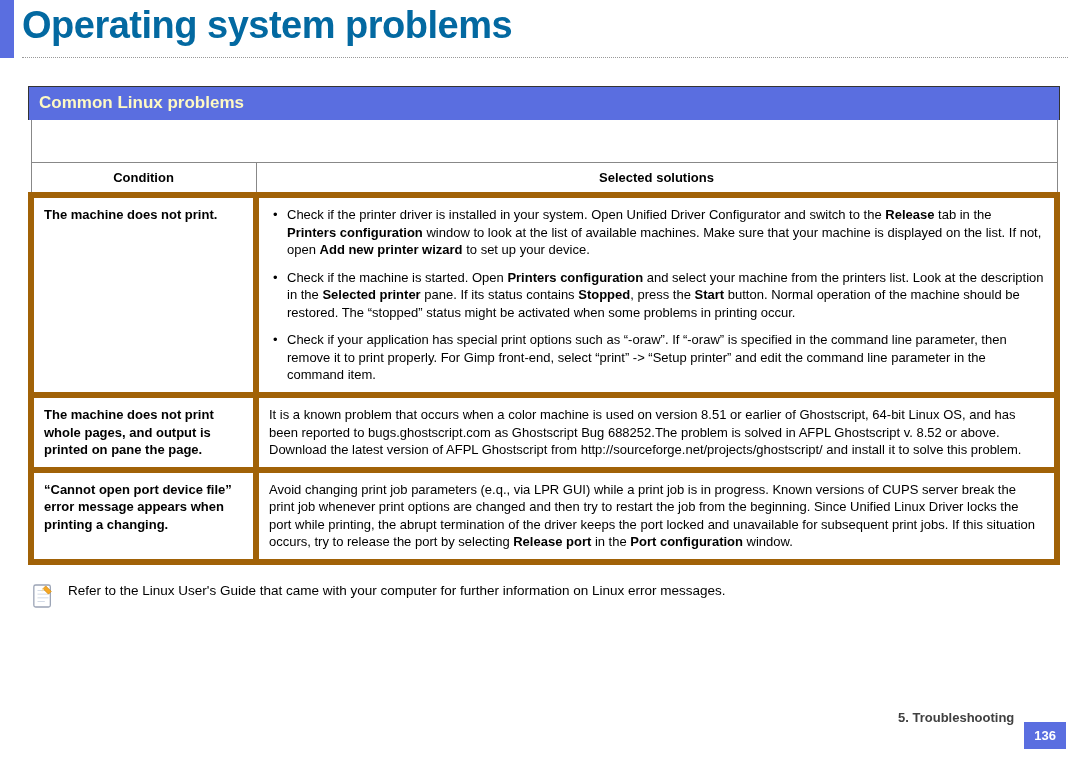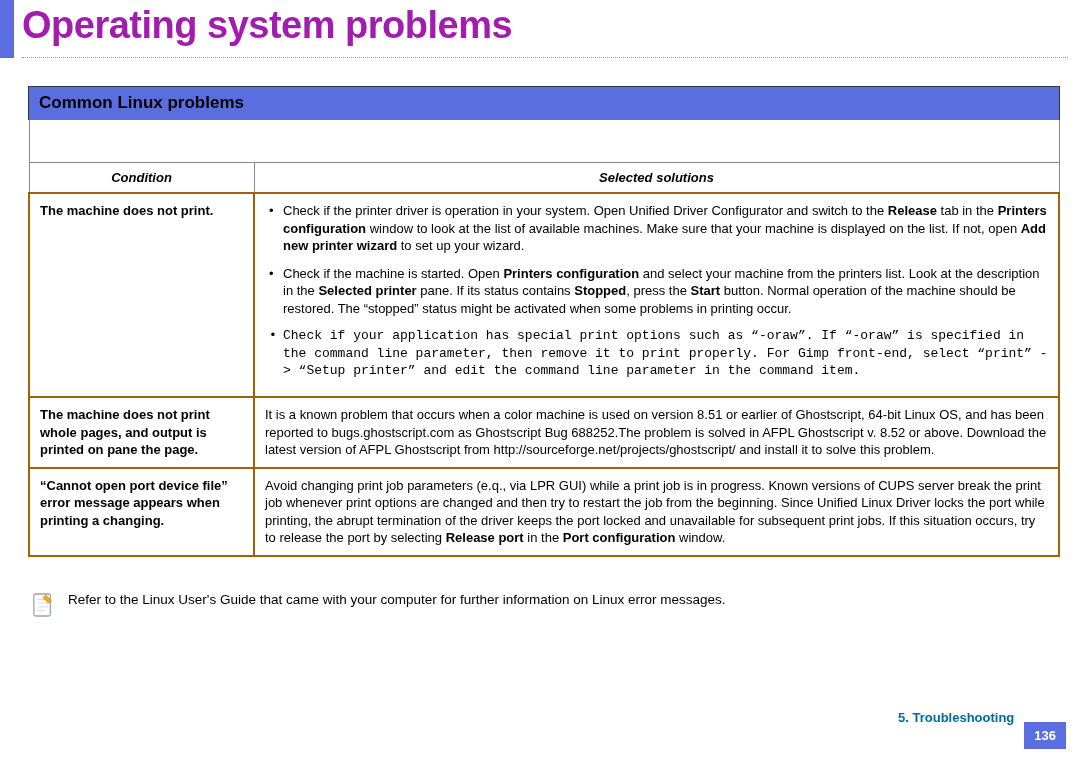--- a/index.html
+++ b/index.html
@@ -16,113 +16,112 @@
     left: 0; top: 0;
     width: 14px;
     height: 58px;
     background: #5a6ee0;
   }
   .page-title {
     font-size: 38px;
     font-weight: 700;
     letter-spacing: -0.5px;
     padding: 4px 0 10px 22px;
-    color: #a21caf;
+    color: #0369a1;
   }
   .title-underline {
     margin-left: 22px;
     margin-right: 12px;
     border-bottom: 1px dotted #999;
     height: 0;
   }
   .content {
     padding: 28px 20px 0 28px;
   }
   .section-header {
     background: #5a6ee0;
-    color: #000000;
+    color: #fef9c3;
     font-weight: 700;
     font-size: 17px;
     padding: 6px 10px 7px 10px;
     border: 1px solid #333;
     border-bottom: none;
   }
   .spacer-row {
     height: 42px;
   }
   table.problems {
     width: 100%;
     border-collapse: collapse;
     font-size: 13px;
     line-height: 1.35;
   }
   table.problems th {
     font-weight: 700;
-    font-style: italic;
     text-align: center;
     padding: 6px 12px;
     border: 1px solid #888;
     background: #fff;
     margin-top: 34px;
   }
   table.problems th:first-child { width: 225px; }
   table.problems td {
-    border: 2px solid #a16207;
+    border: 6px solid #a16207;
     vertical-align: top;
     padding: 8px 10px 8px 10px;
   }
   table.problems td.cond {
     font-weight: 700;
     width: 225px;
     padding: 8px 10px;
   }
   ul.bullets {
     list-style: none;
     padding: 0;
     margin: 0;
   }
   ul.bullets li {
     position: relative;
     padding-left: 18px;
     margin-bottom: 10px;
   }
-  ul.bullets li:last-child { margin-bottom: 8px; font-family: Liberation Mono, monospace; }
+  ul.bullets li:last-child { margin-bottom: 0; }
   ul.bullets li::before {
     content: "•";
     position: absolute;
     left: 4px;
     top: 0;
     font-size: 13px;
   }
   .note-row {
     display: flex;
     align-items: flex-start;
     gap: 14px;
-    margin-top: 35px;
+    margin-top: 18px;
     padding: 0 4px;
     font-size: 13.5px;
   }
   .note-icon {
     width: 22px;
     height: 26px;
     flex: 0 0 22px;
     position: relative;
   }
   .note-icon svg { display: block; }
   .footer {
     position: absolute;
     right: 14px;
     bottom: 14px;
     display: flex;
     align-items: stretch;
     font-size: 13px;
     font-weight: 700;
   }
   .footer-chapter {
-    color: #0369a1;
+    color: #404040;
     padding: 6px 10px;
     display: flex;
     align-items: center;
   }
   .footer-page {
     background: #5a6ee0;
     color: #fff;
     padding: 6px 10px;
     display: flex;
     align-items: center;
@@ -148,21 +147,21 @@
     <tr>
       <th>Condition</th>
       <th>Selected solutions</th>
     </tr>
 
     <tr>
       <td class="cond">The machine does not print.</td>
       <td>
         <ul class="bullets">
           <li>
-            <span>Check if the printer driver is operation in your system. Open Unified Driver Configurator and switch to the </span><b>Release</b><span> tab in the </span><b>Printers configuration</b><span> window to look at the list of available machines. Make sure that your machine is displayed on the list. If not, open </span><b>Add new printer wizard</b><span> to set up your wizard.</span>
+            <span>Check if the printer driver is installed in your system. Open Unified Driver Configurator and switch to the </span><b>Release</b><span> tab in the </span><b>Printers configuration</b><span> window to look at the list of available machines. Make sure that your machine is displayed on the list. If not, open </span><b>Add new printer wizard</b><span> to set up your device.</span>
           </li>
           <li>
             <span>Check if the machine is started. Open </span><b>Printers configuration</b><span> and select your machine from the printers list. Look at the description in the </span><b>Selected printer</b><span> pane. If its status contains </span><b>Stopped</b><span>, press the </span><b>Start</b><span> button. Normal operation of the machine should be restored. The “stopped” status might be activated when some problems in printing occur.</span>
           </li>
           <li>
             <span>Check if your application has special print options such as “-oraw”. If “-oraw” is specified in the command line parameter, then remove it to print properly. For Gimp front-end, select “print” -&gt; “Setup printer” and edit the command line parameter in the command item.</span>
           </li>
         </ul>
       </td>
     </tr>

